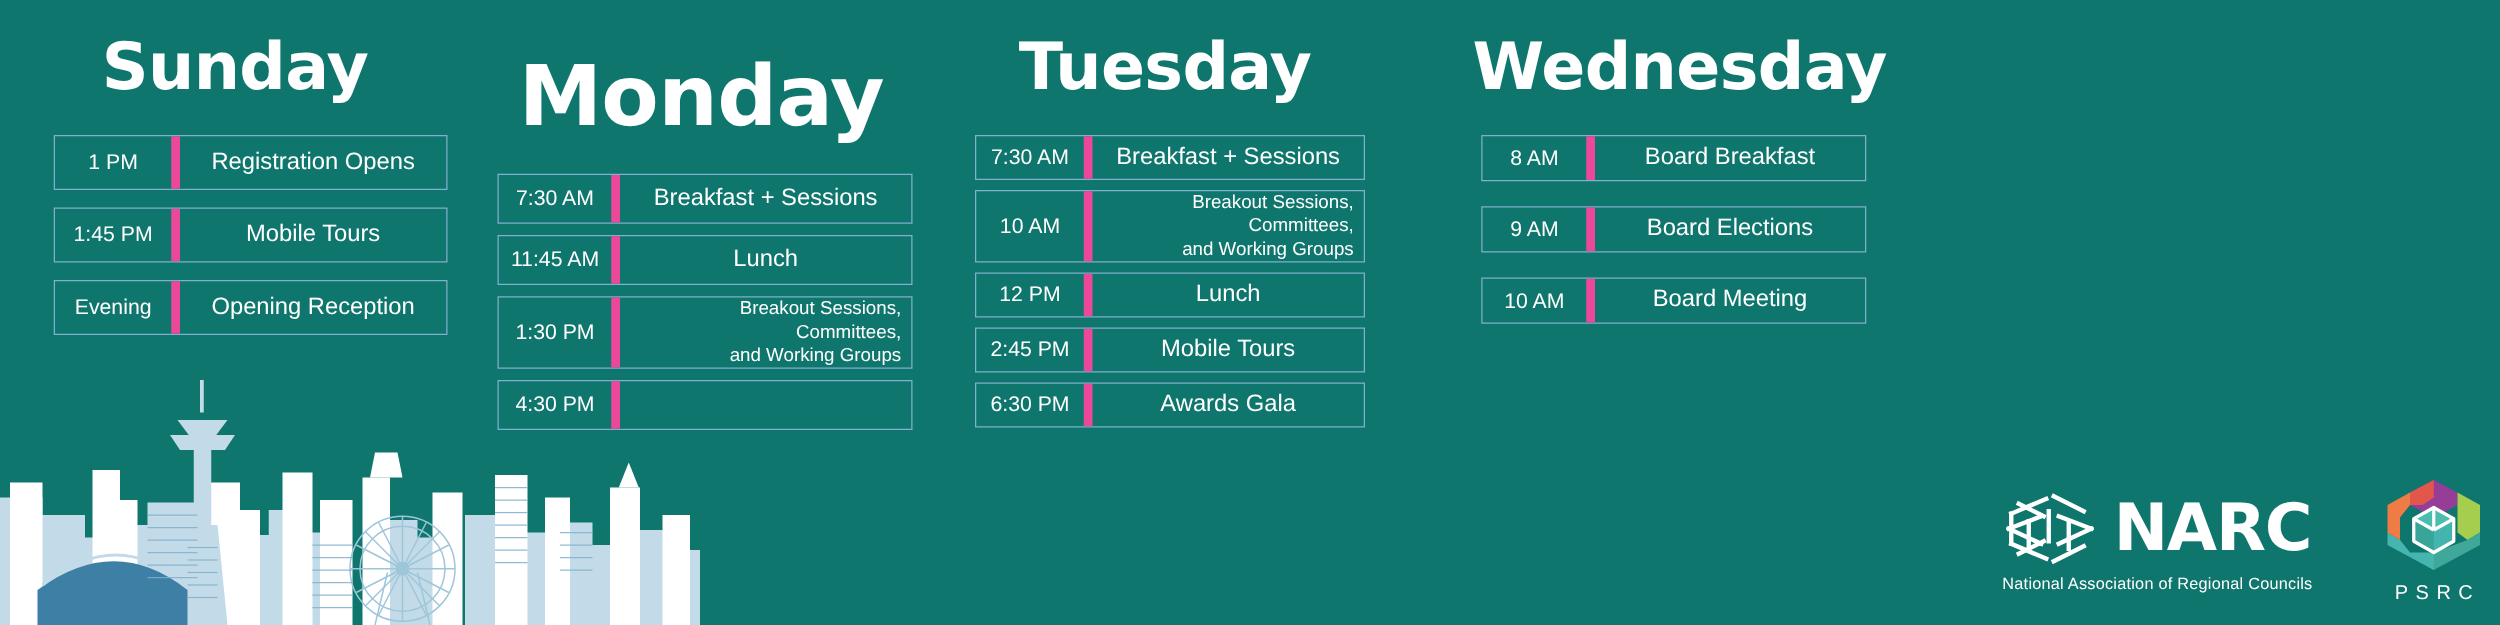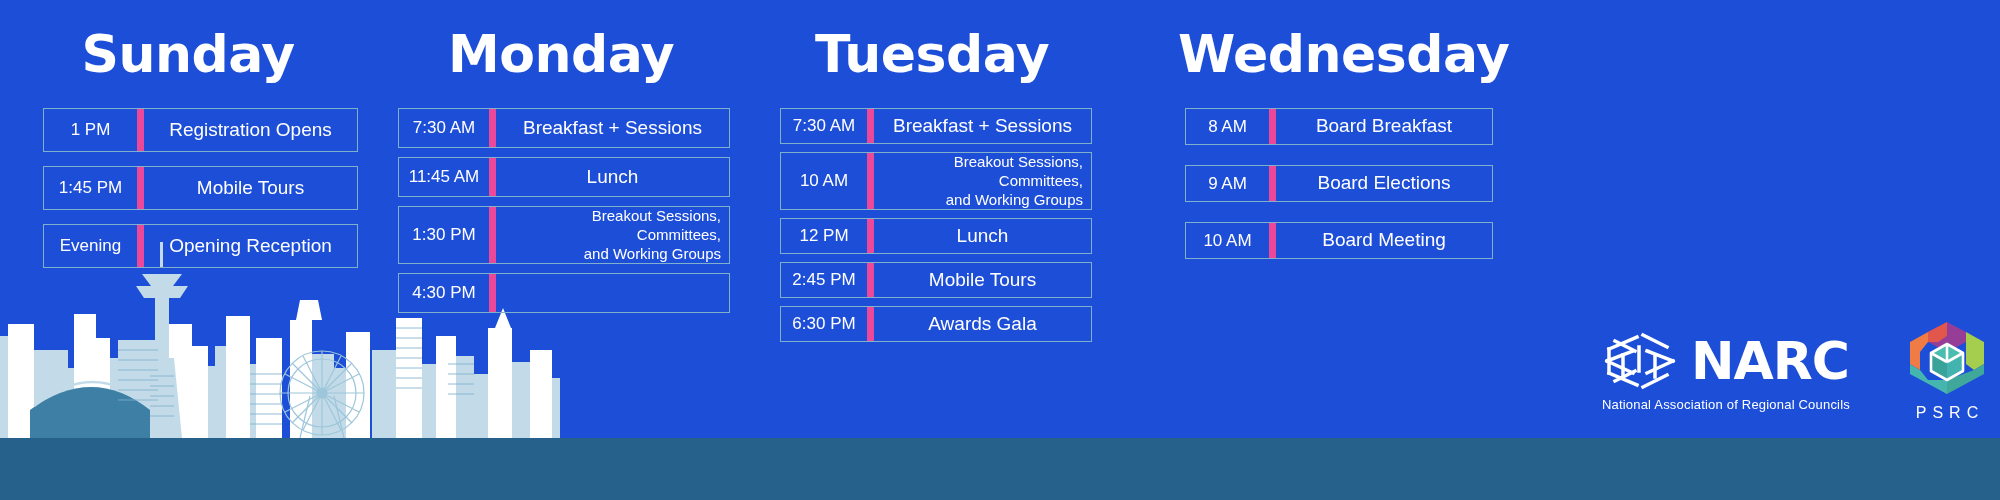--- a/index.html
+++ b/index.html
@@ -9,22 +9,22 @@
   body {
     width: 2000px;
     height: 500px;
     overflow: hidden;
     font-family: "Liberation Sans", sans-serif;
     background: #25618a;
   }
   #stage {
     position: relative;
     width: 2000px;
-    height: 438px;
-    background: #1d4ed8;
+    height: 500px;
+    background: #0f766e;
     overflow: hidden;
   }
 
   
   #skyline {
     position: absolute;
     left: 0;
     bottom: 0;
     width: 560px;
     height: 210px;
@@ -91,21 +91,21 @@
     min-height: 45px;
   }
 
   
   #col-sunday     { left: 18px;   width: 340px; }
   #col-monday     { left: 392px;  width: 338px; }
   #col-tuesday    { left: 772px;  width: 320px; }
   #col-wednesday  { left: 1178px; width: 315px; }
 
   #col-sunday    .day-title { margin-top: 28px; font-size: 52px; }
-  #col-monday    .day-title { margin-top: 28px; font-size: 52px; }
+  #col-monday    .day-title { margin-top: 44px; font-size: 67px; }
   #col-tuesday   .day-title { margin-top: 28px; font-size: 52px; }
   #col-wednesday .day-title { margin-top: 28px; font-size: 52px; }
 
   #col-sunday    .rows { margin-top: 28px; margin-left: 25px; margin-right: 0; }
   #col-monday    .rows { margin-top: 28px; margin-left: 6px;  }
   #col-tuesday   .rows { margin-top: 28px; margin-left: 8px;  }
   #col-wednesday .rows { margin-top: 28px; margin-left: 7px;  }
 
   #col-sunday    .row { height: 44px; margin-bottom: 14px; }
   #col-sunday    .row .time  { width: 100px; }

